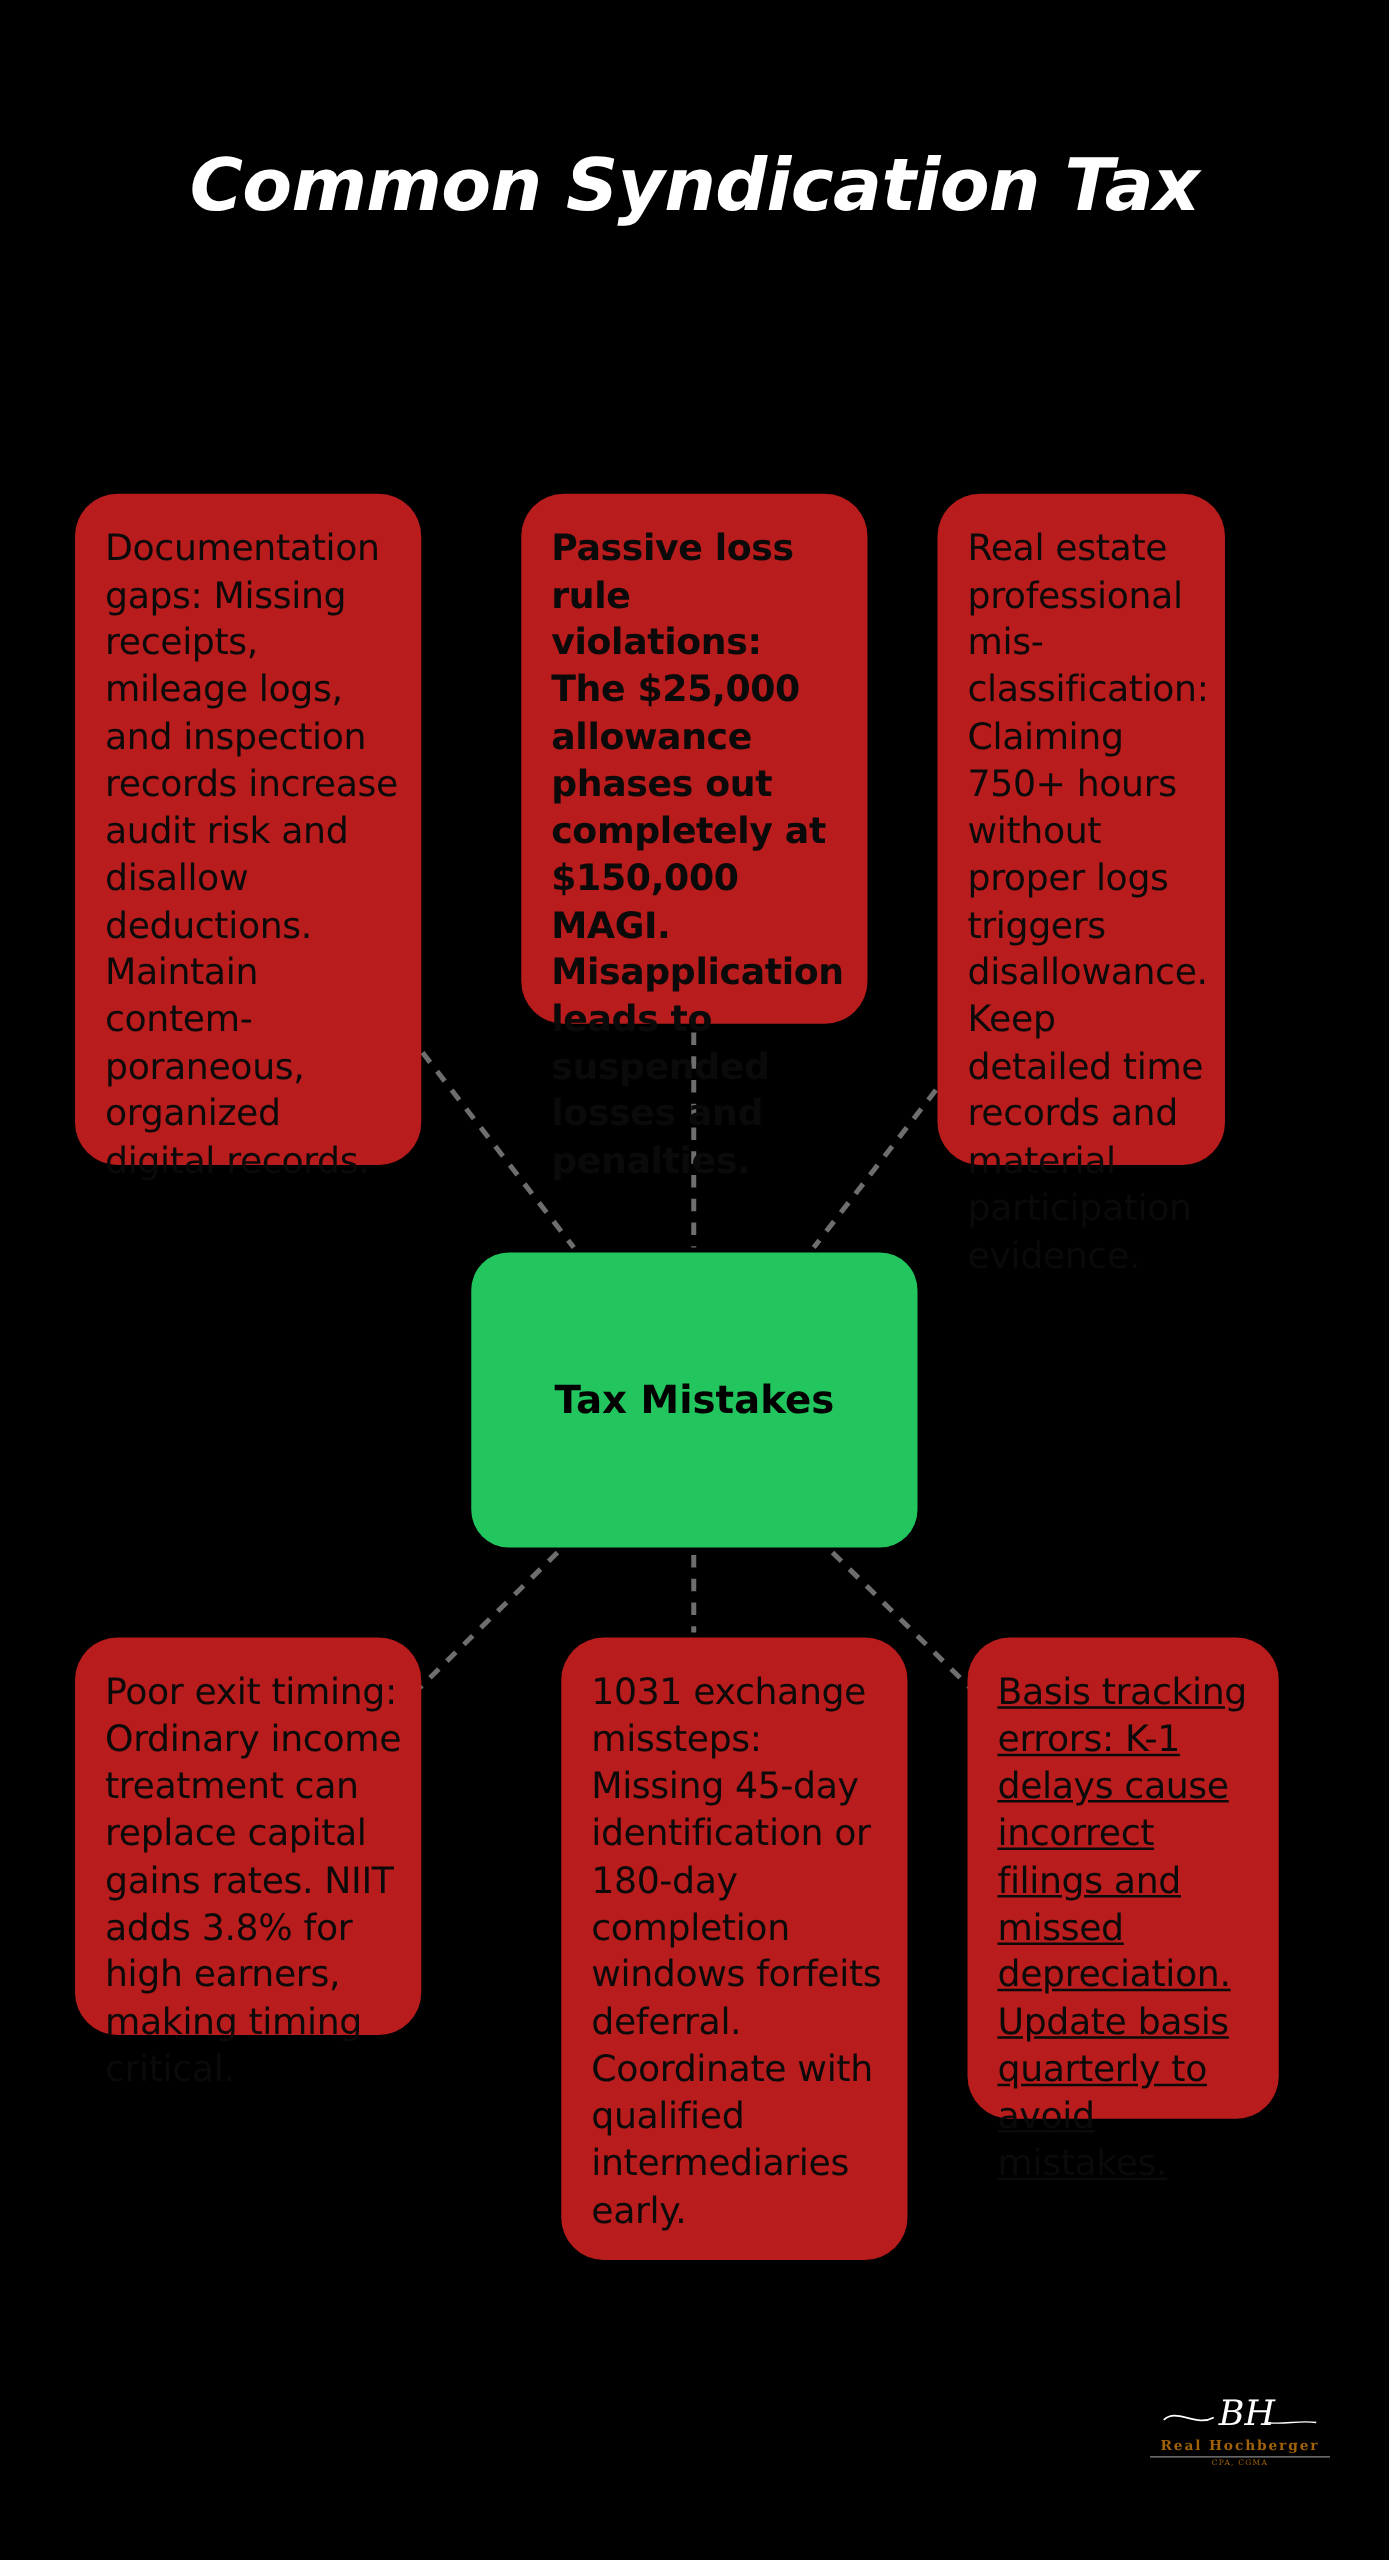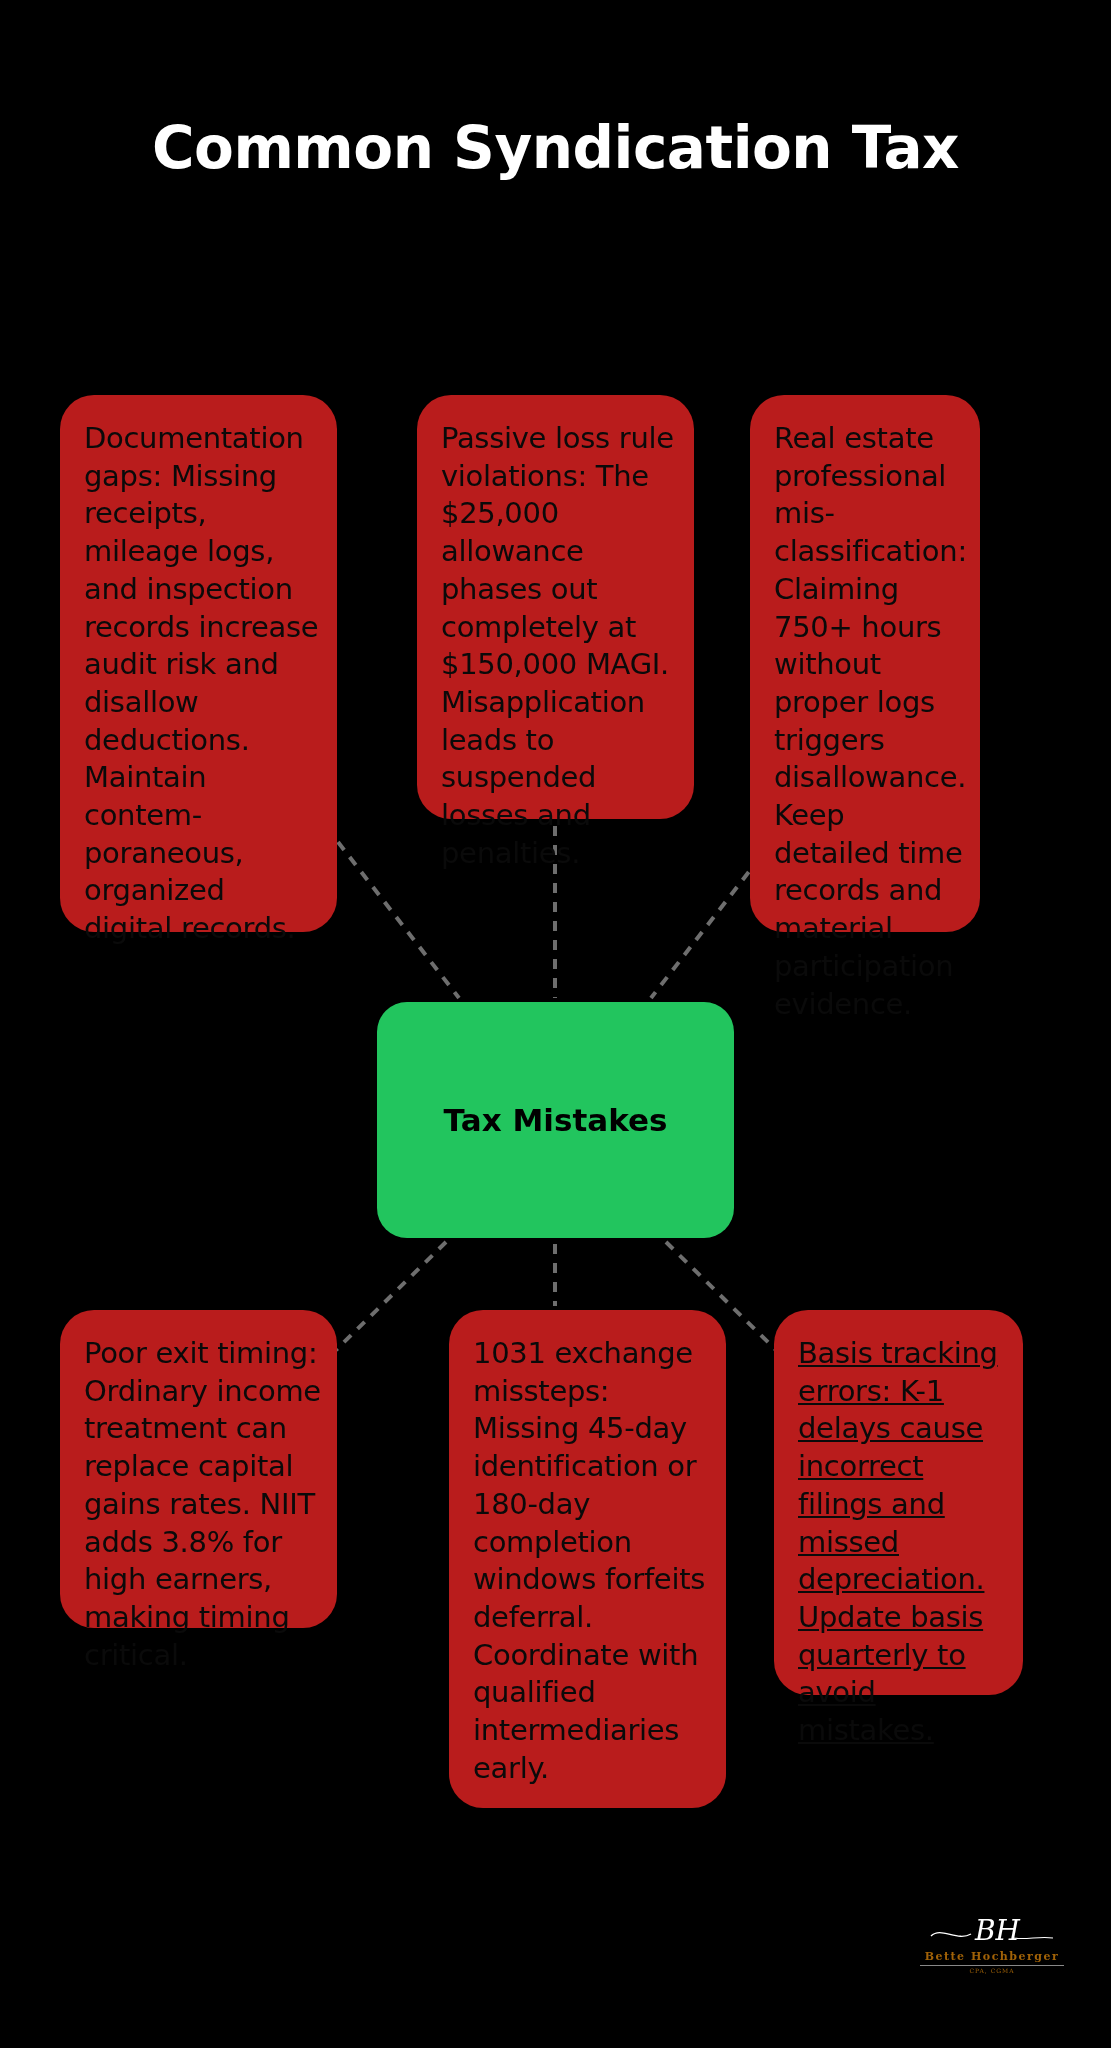--- a/index.html
+++ b/index.html
@@ -19,21 +19,21 @@
       left: 0;
       top: 105px;
       width: 1111px;
       text-align: center;
       color: #ffffff;
       font-weight: bold;
       font-size: 58px;
       line-height: 86px;
       letter-spacing: -0.5px;
     }
-    .title span { display: block; }
+    .title span { display: block; font-style: italic; }
     svg.connectors {
       position: absolute;
       left: 0;
       top: 0;
       width: 1111px;
       height: 2048px;
     }
     .card {
       position: absolute;
       background: #b91c1c;
@@ -107,21 +107,21 @@
     <line x1="446" y1="1242" x2="336" y2="1350"></line>
     <line x1="555" y1="1244" x2="555" y2="1306"></line>
     <line x1="666" y1="1242" x2="776" y2="1350"></line>
   </g>
 </svg>
 
 <div class="card" style="left:60px; top:395px; width:277px; height:537px;">
   <span>Documentation gaps: Missing receipts, mileage logs, and inspection records increase audit risk and disallow deductions. Maintain contem-poraneous, organized digital records.</span>
 </div>
 
-<div class="card" style="left:417px; top:395px; width:277px; height:424px;">
+<div class="card" style="left:417px; top:395px; width:277px; height:424px;font-weight:bold;">
   <span>Passive loss rule violations: The $25,000 allowance phases out completely at $150,000 MAGI. Misapplication leads to suspended losses and penalties.</span>
 </div>
 
 <div class="card" style="left:750px; top:395px; width:230px; height:537px;">
   <span>Real estate professional mis-classification: Claiming 750+ hours without proper logs triggers disallowance. Keep detailed time records and material participation evidence.</span>
 </div>
 
 <div class="center-box">
   <span>Tax Mistakes</span>
 </div>
@@ -139,15 +139,15 @@
 </div>
 
 <div class="logo">
   <div class="mono">
     <svg width="130" height="36" viewBox="0 0 130 36">
       <path d="M4 24 C 14 14, 30 30, 44 22" stroke="#ffffff" stroke-width="1.4" fill="none"></path>
       <path d="M86 26 C 100 28, 112 24, 126 26" stroke="#ffffff" stroke-width="1.2" fill="none"></path>
       <text x="48" y="28" fill="#ffffff" font-family="DejaVu Serif, serif" font-style="italic" font-size="28">BH</text>
     </svg>
   </div>
-  <div class="name">Bette Hochberger</div>
+  <div class="name">Real Hochberger</div>
   <div class="cred">CPA, CGMA</div>
 </div>
 
 </body></html>

